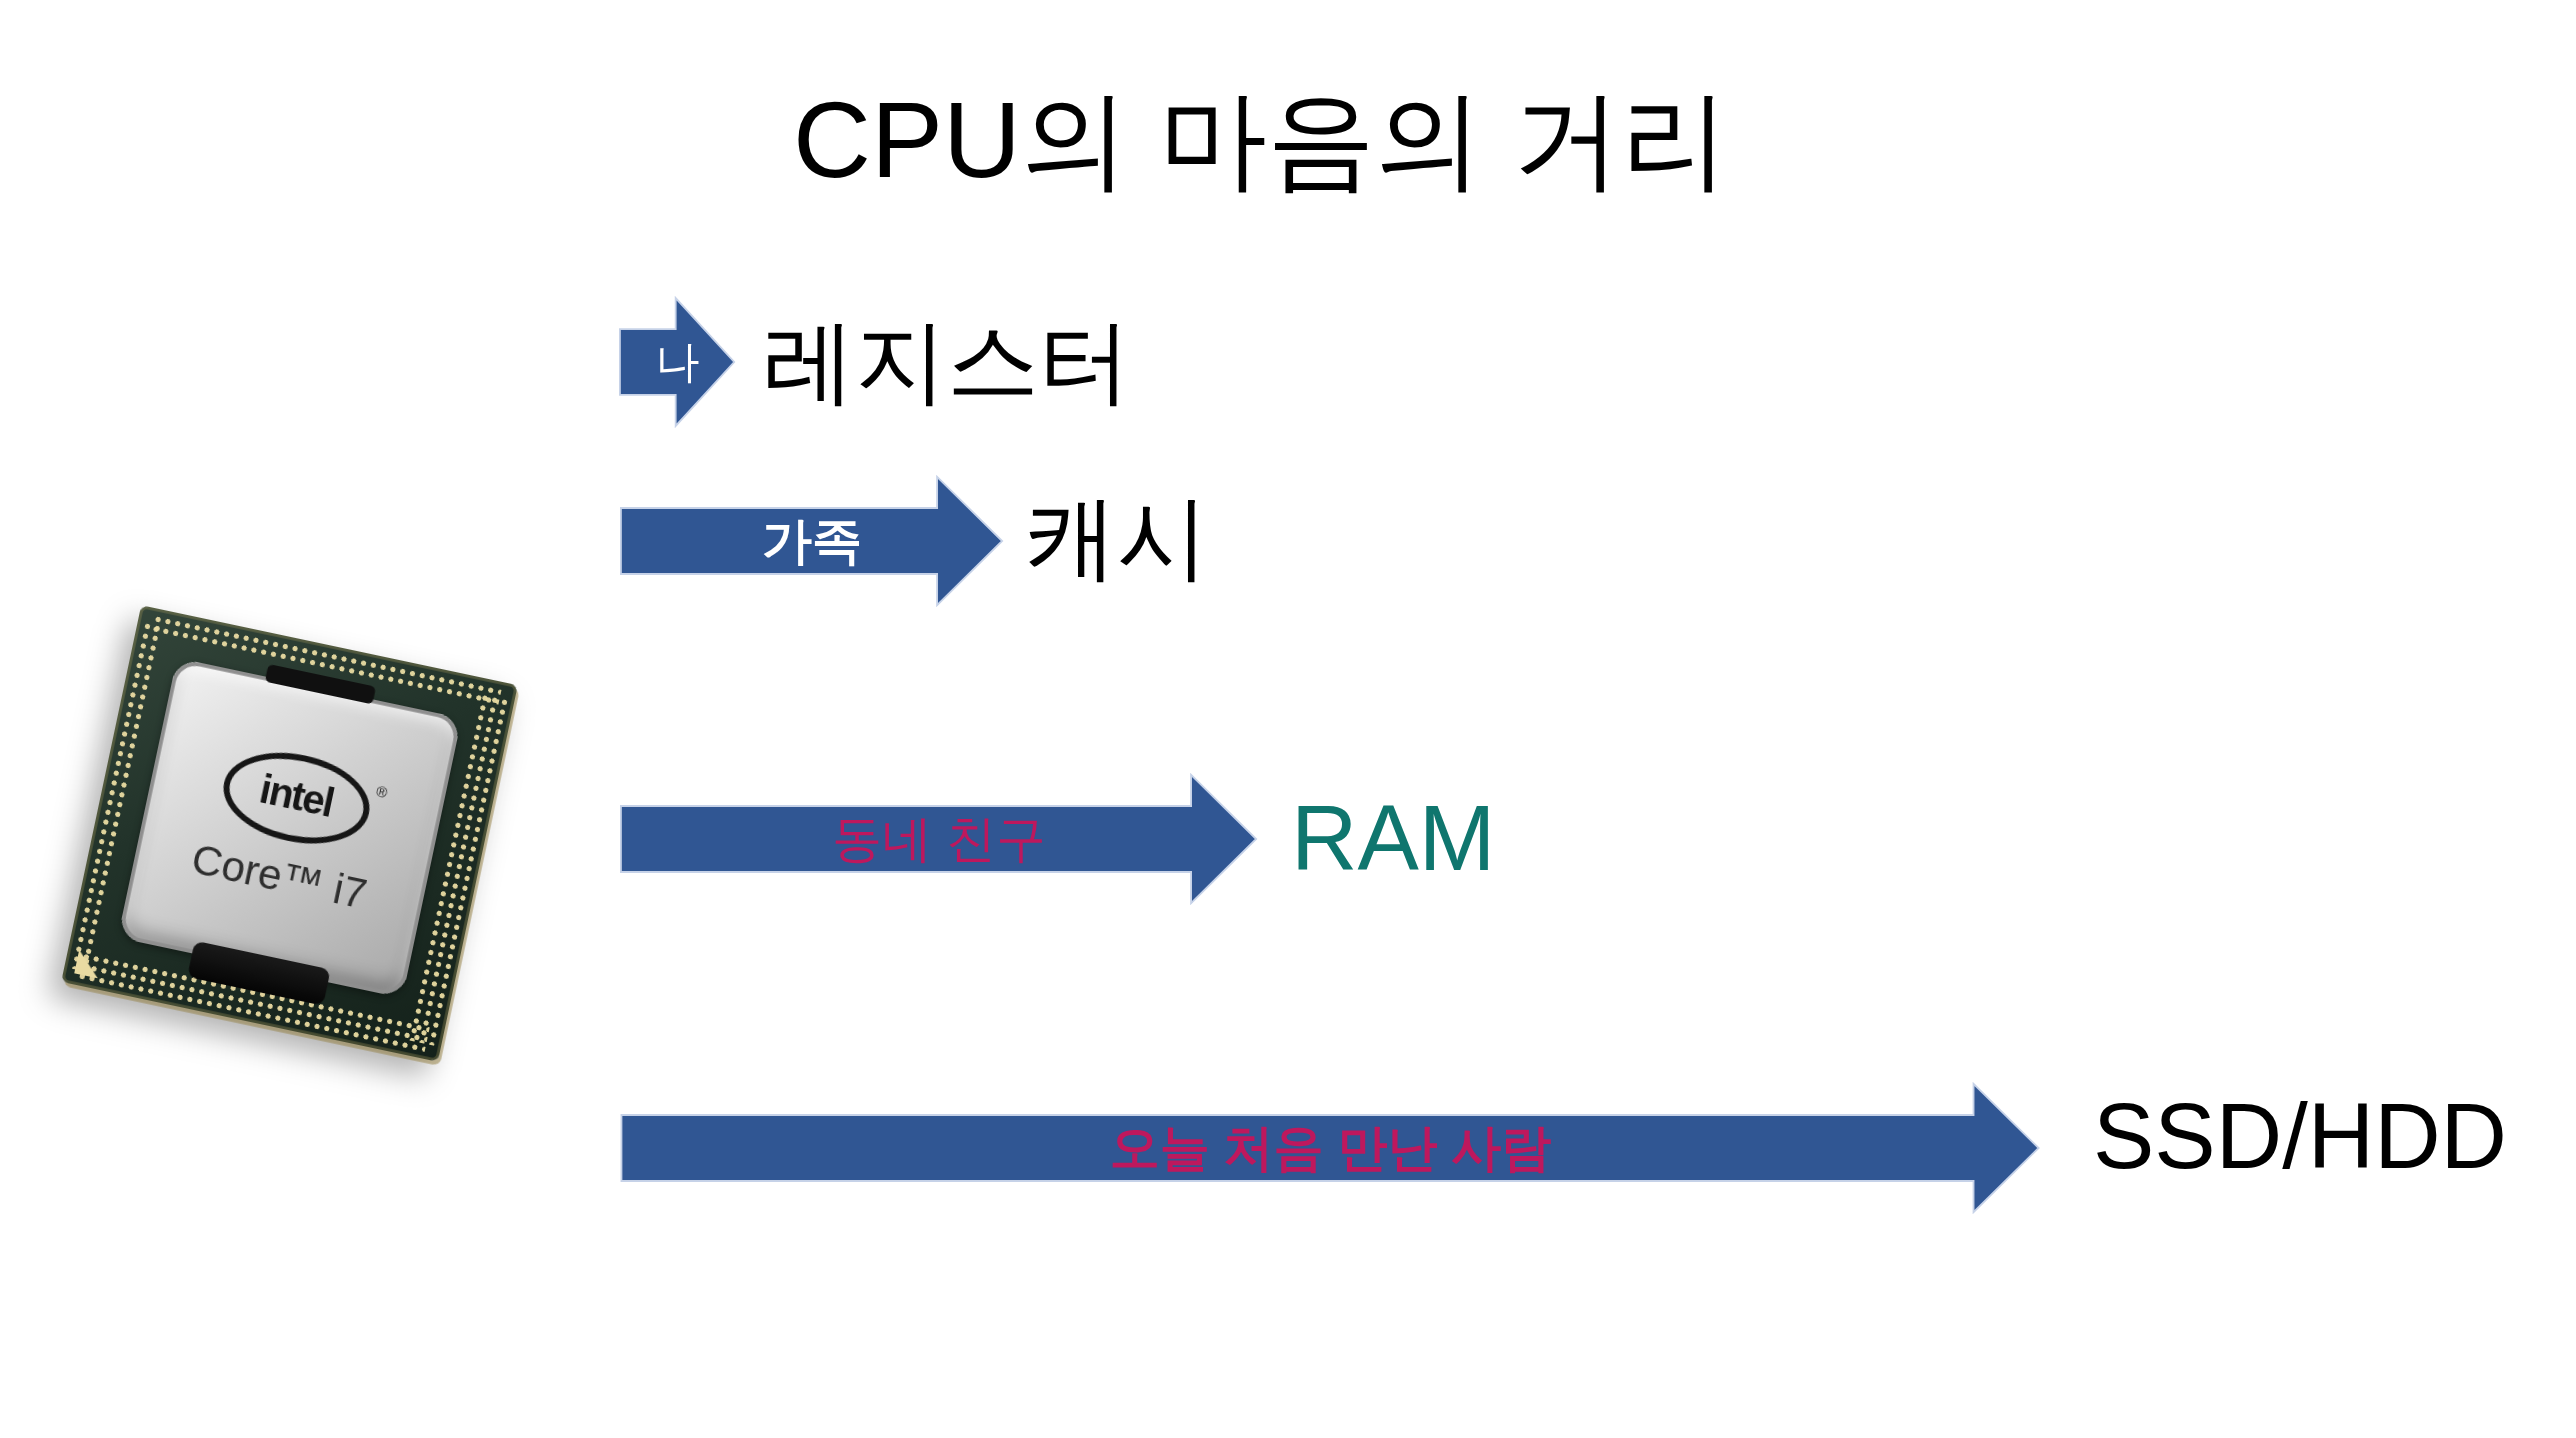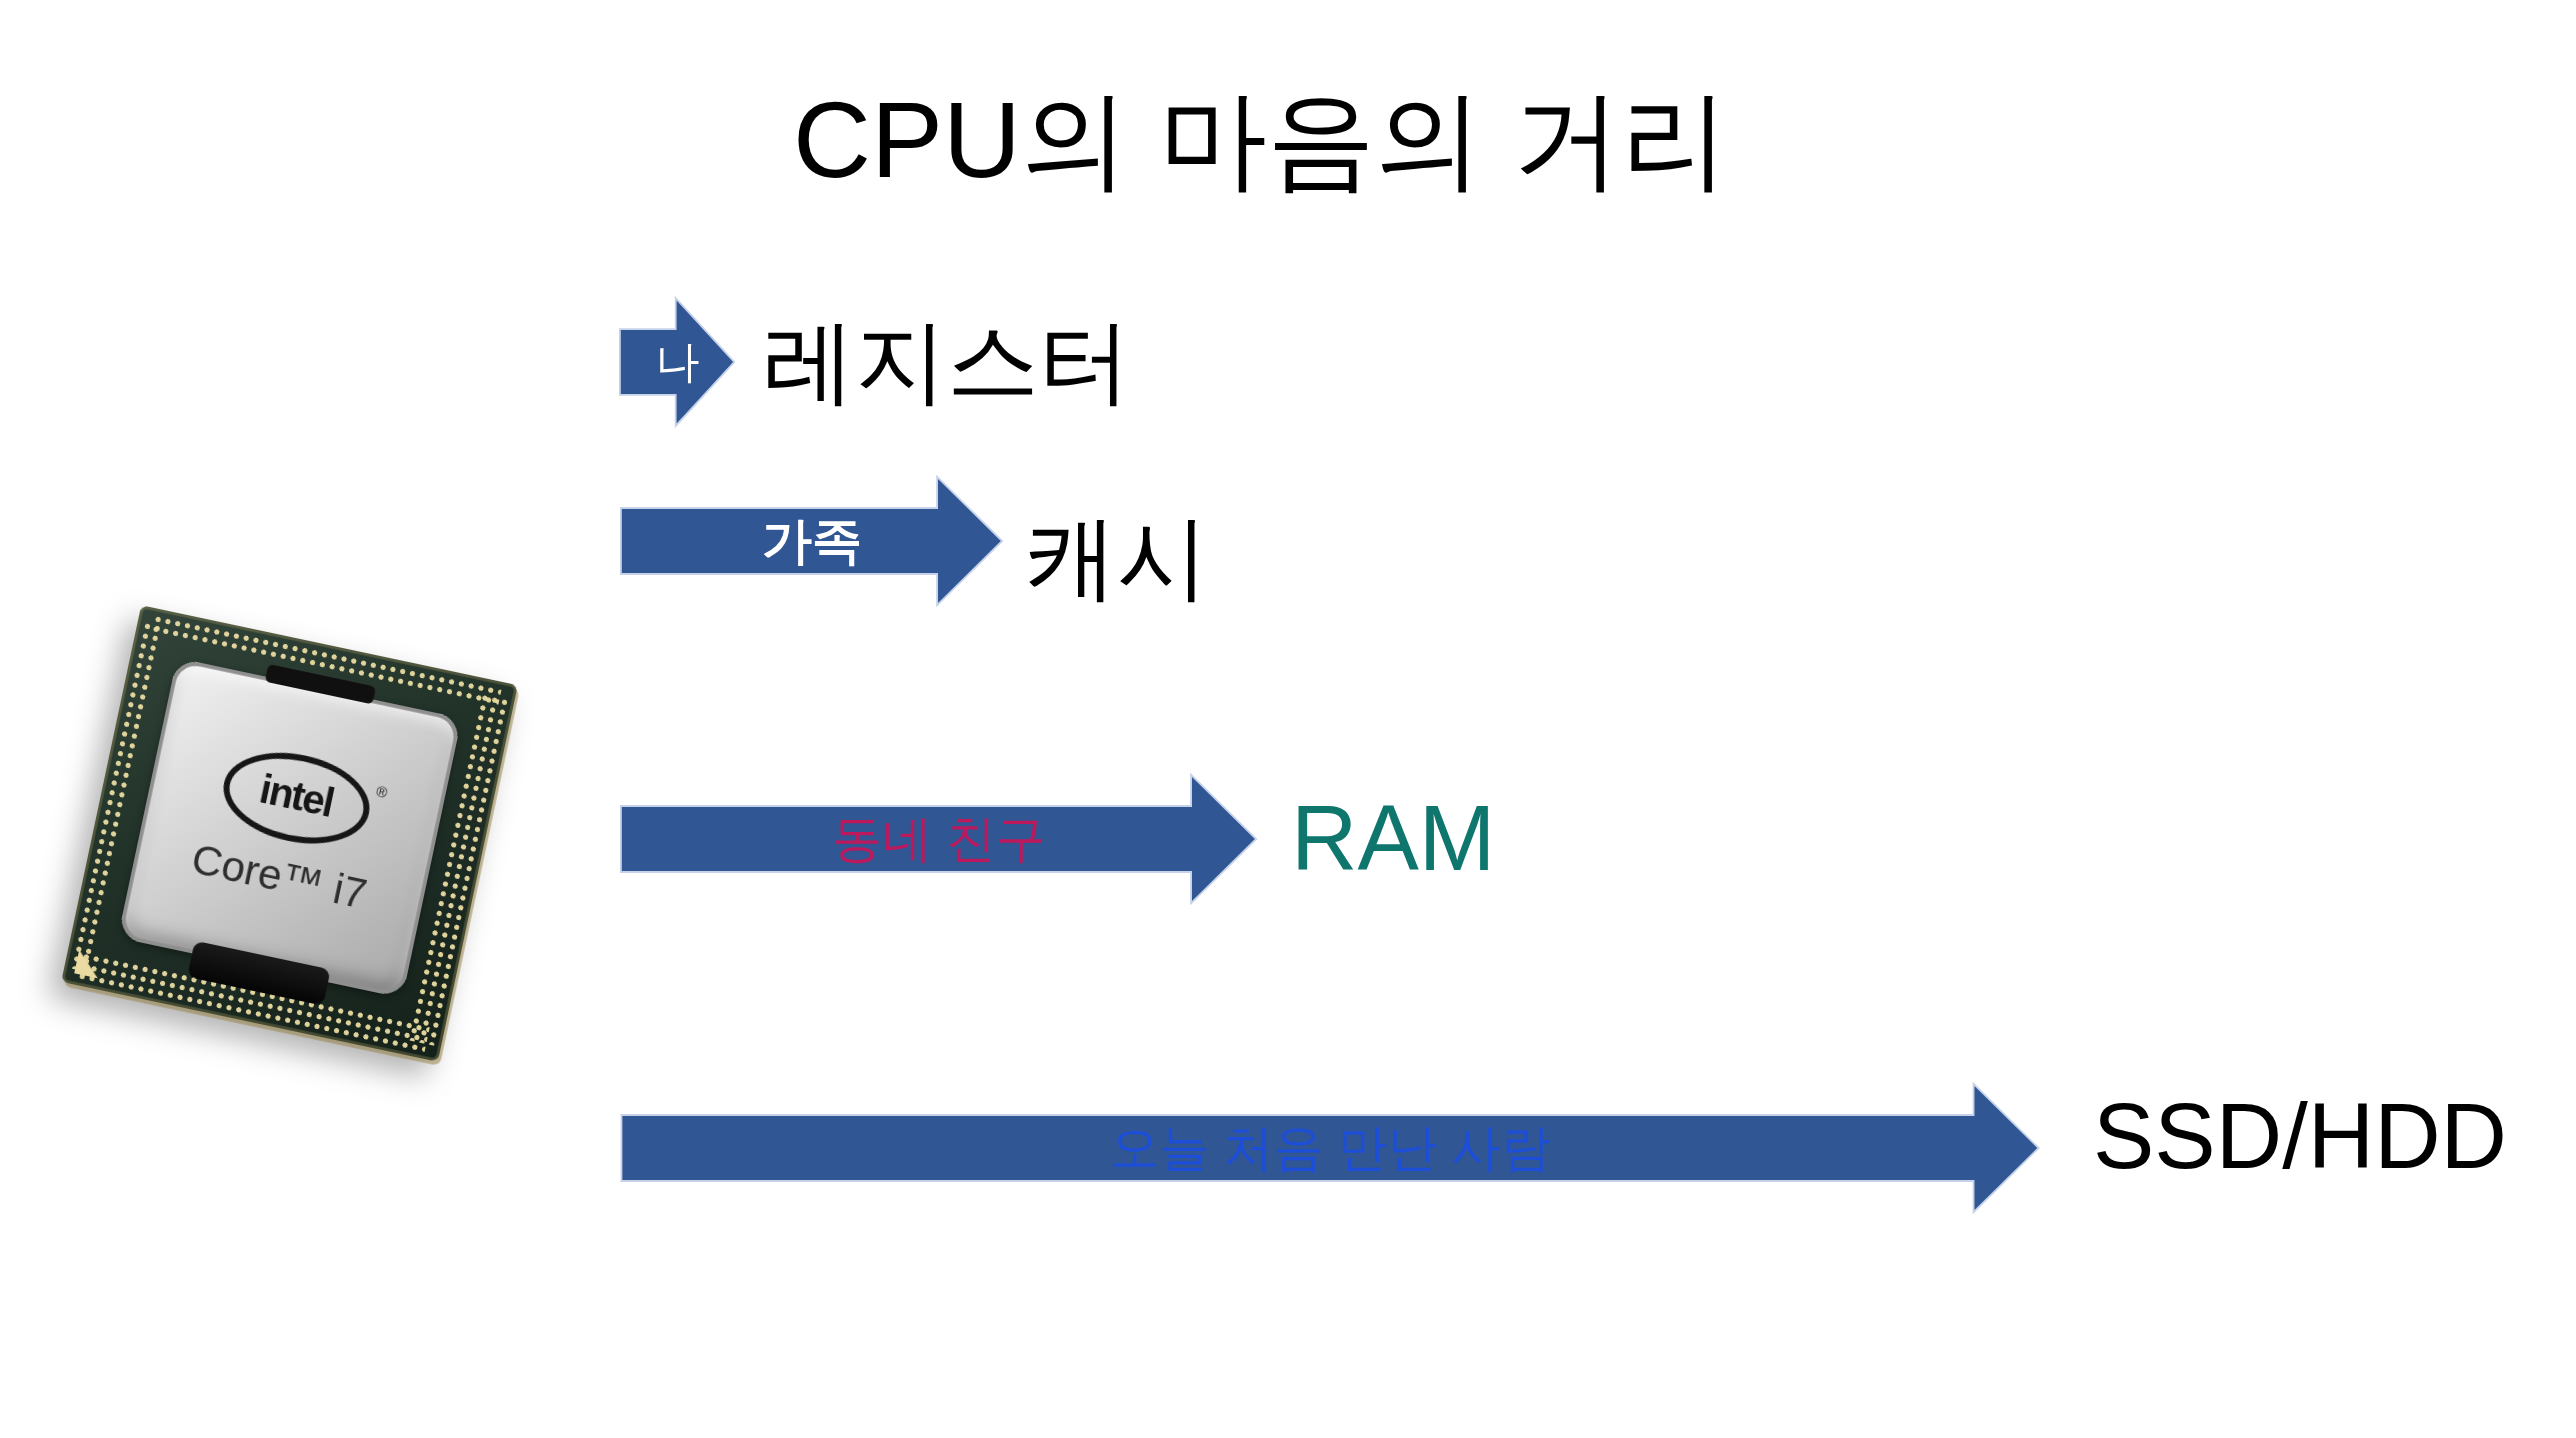--- a/index.html
+++ b/index.html
@@ -178,32 +178,32 @@
     <span class="arrow-label" style="color: rgb(255, 255, 255);">나</span>
   </div>
   <div class="level-label" style="left: 763px; top: 241px; color: #000000;">레지스터</div>
 
   <div class="arrow arrow-2" style="left:620px; top:428px; width:384px; height:132px;">
     <svg class="arrow-shape" width="384" height="132" viewBox="0 0 419 144">
       <polygon points="1,36 346,36 346,2 417,72 346,142 346,108 1,108" stroke-width="2" stroke-linejoin="miter" fill="#305693" stroke="#C6D2E8"></polygon>
     </svg>
     <span class="arrow-label" style="color: rgb(255, 255, 255); font-weight: bold;">가족</span>
   </div>
-  <div class="level-label" style="left: 1025px; top: 437px; color: rgb(0, 0, 0);">캐시</div>
+  <div class="level-label" style="left: 1025px; top: 417px; color: rgb(0, 0, 0);">캐시</div>
 
   <div class="arrow arrow-3" style="left:620px; top:726px; width:638px; height:132px;">
     <svg class="arrow-shape" width="638" height="132" viewBox="0 0 696 144">
       <polygon points="1,36 623,36 623,2 694,72 623,142 623,108 1,108" stroke-width="2" stroke-linejoin="miter" fill="#305693" stroke="#C6D2E8"></polygon>
     </svg>
     <span class="arrow-label" style="color: #be185d;">동네 친구</span>
   </div>
   <div class="level-label" style="left: 1291px; top: 718px; color: #0f766e; text-align: right;">RAM</div>
 
   <div class="arrow arrow-4" style="left:620px; top:1035px; width:1421px; height:132px;">
     <svg class="arrow-shape" width="1421" height="132" viewBox="0 0 1549 144">
       <polygon points="1,36 1476,36 1476,2 1547,72 1476,142 1476,108 1,108" stroke-width="2" stroke-linejoin="miter" fill="#305693" stroke="#C6D2E8"></polygon>
     </svg>
-    <span class="arrow-label" style="color: #1d4ed8;">오늘 처음 만난 사람</span>
+    <span class="arrow-label" style="color: #be185d; font-weight: bold;">오늘 처음 만난 사람</span>
   </div>
   <div class="level-label" style="left: 2093px; top: 1016px; color: rgb(0, 0, 0);">SSD/HDD</div>
 
 </div>
 
 
 </body></html>

